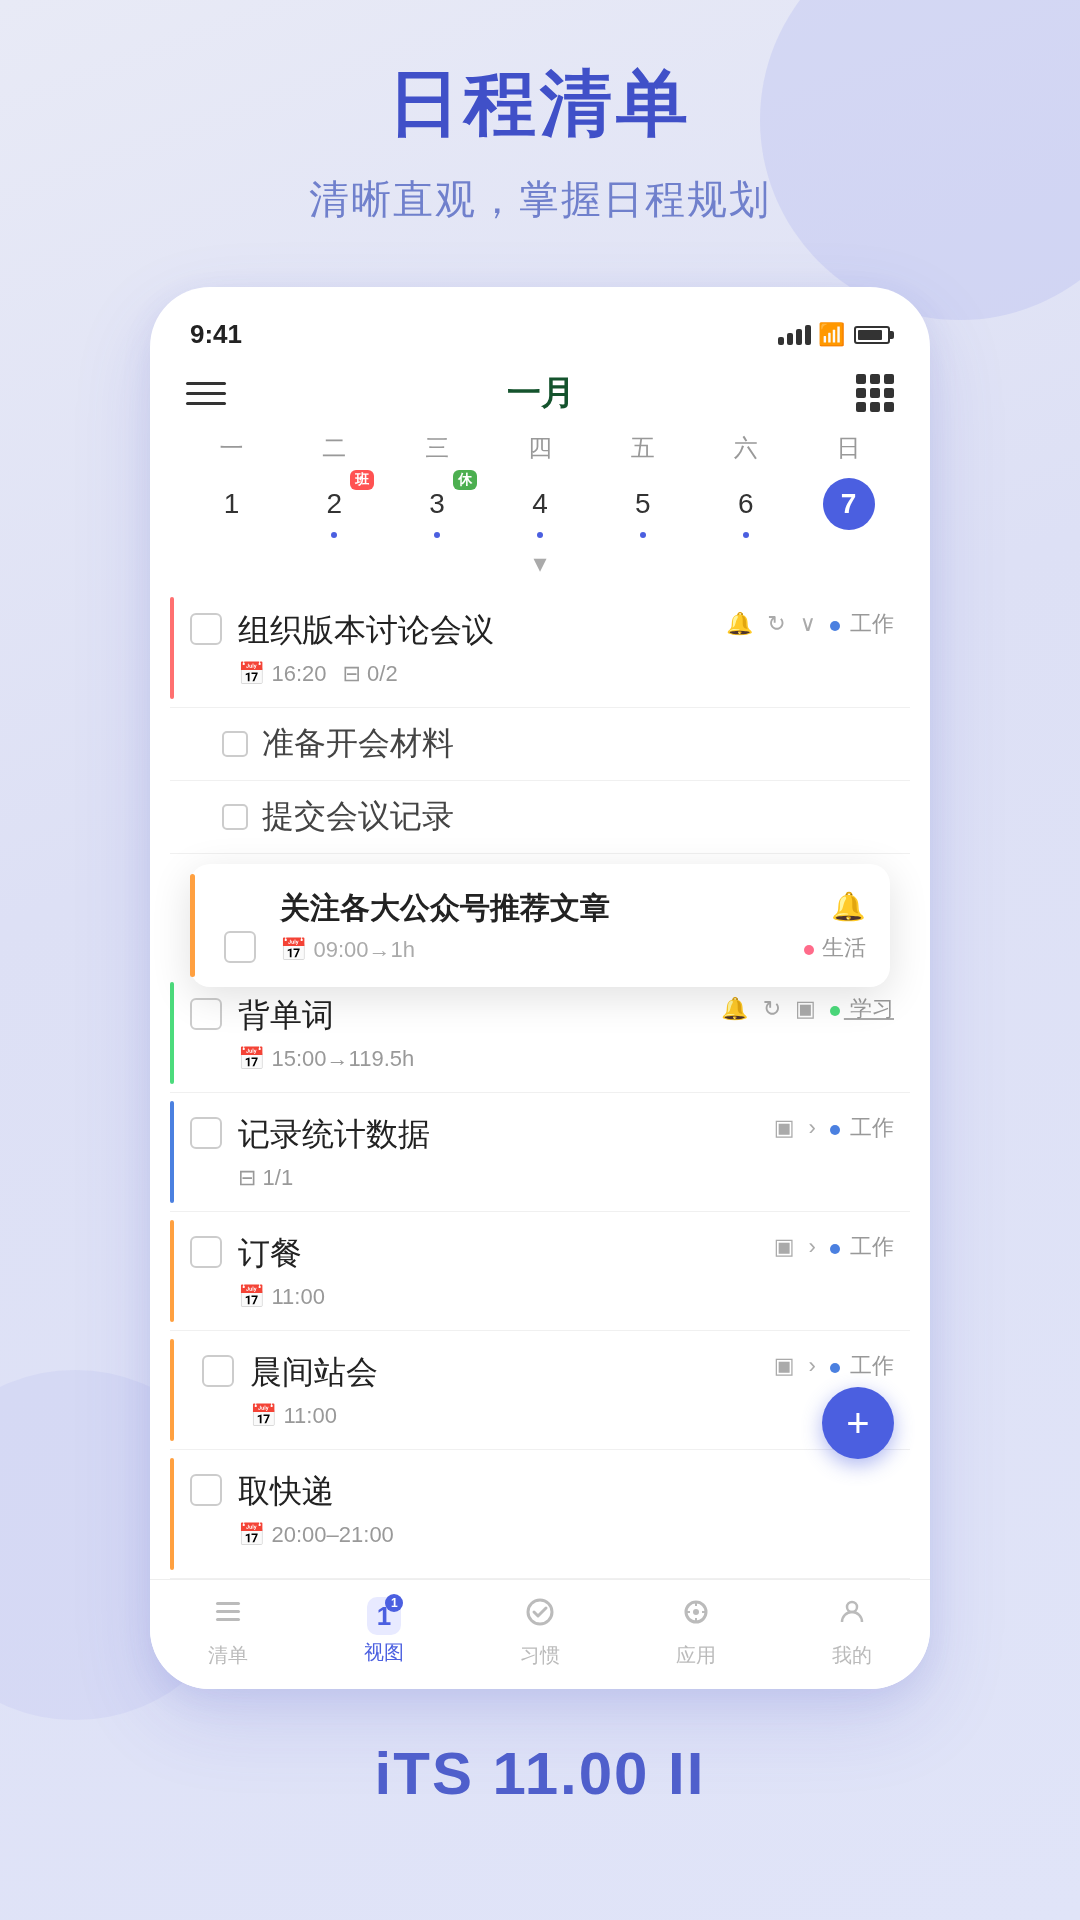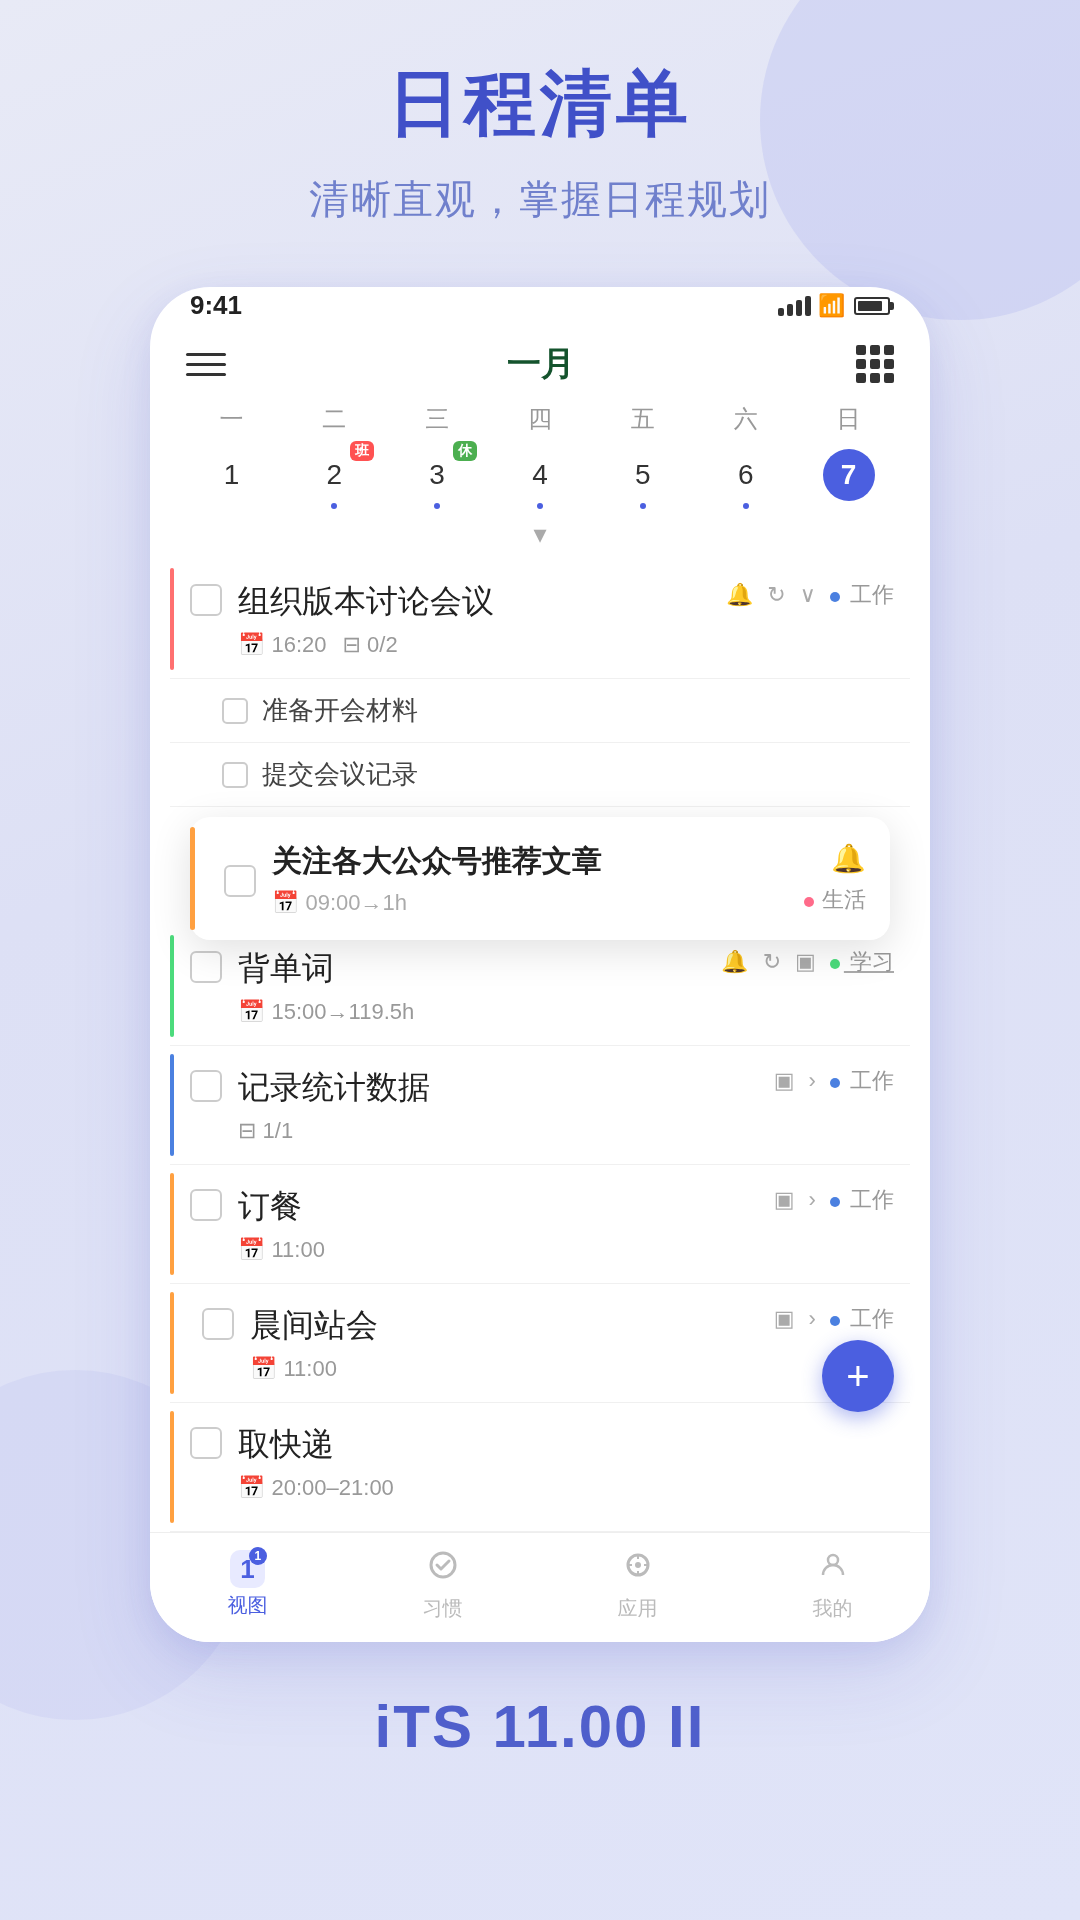--- a/index.html
+++ b/index.html
@@ -56,21 +56,21 @@
       box-shadow: 0 30px 80px rgba(80,90,200,0.15), 0 10px 30px rgba(80,90,200,0.1);
       overflow: hidden;
       padding-bottom: 0;
     }
 
     
     .status-bar {
       display: flex;
       justify-content: space-between;
       align-items: center;
-      padding: 3px 40px 10px;
+      padding: 32px 40px 10px;
       font-size: 26px;
       font-weight: 600;
     }
     .status-icons {
       display: flex;
       align-items: center;
       gap: 8px;
     }
     .signal-bars { display: flex; align-items: flex-end; gap: 3px; }
     .signal-bars span {
@@ -291,36 +291,37 @@
       border-bottom: 1px solid #f0f0f0;
     }
     .subtask-checkbox {
       width: 26px; height: 26px;
       border: 2px solid #ccc;
       border-radius: 5px;
       flex-shrink: 0;
       margin-right: 14px;
     }
     .subtask-title {
-      font-size: 26px;
+      font-size: 32px;
       color: #444;
     }
 
     
     .floating-card {
       position: absolute;
       left: 40px;
       right: 40px;
       background: #fff;
       border-radius: 20px;
       box-shadow: 0 10px 40px rgba(0,0,0,0.12);
       padding: 24px 24px 24px 20px;
       display: flex;
-      align-items: center;
+      align-items: flex-end;
       z-index: 10;
+      gap: 8px;
     }
     .floating-card .left-border {
       position: absolute;
       left: 0;
       top: 10px;
       bottom: 10px;
       width: 5px;
       border-radius: 3px;
       background: #ffa040;
     }
@@ -646,20 +647,30 @@
         <div class="task-meta">
           <span class="task-meta-item">📅 20:00–21:00</span>
         </div>
       </div>
     </div>
 
     <div class="fab">+</div>
   </div>
 
   <div class="bottom-nav">
+    <div class="nav-item">
+      <span class="nav-icon">
+        <svg width="32" height="32" viewBox="0 0 32 32" fill="none">
+          <rect x="4" y="6" width="24" height="3" rx="1.5" fill="#bbb"></rect>
+          <rect x="4" y="14" width="24" height="3" rx="1.5" fill="#bbb"></rect>
+          <rect x="4" y="22" width="24" height="3" rx="1.5" fill="#bbb"></rect>
+        </svg>
+      </span>
+      <span class="nav-label">清单</span>
+    </div>
     <div class="nav-item">
       <span class="nav-icon active nav-badge" style="position:relative;">
         <span style="font-size:26px;font-weight:700;color:#4b5fe0;background:#e8eaff;border-radius:10px;padding:4px 10px;">1</span>
         <span class="nav-badge-dot" style="top:-2px;right:-2px;width:18px;height:18px;font-size:12px;">1</span>
       </span>
       <span class="nav-label active">视图</span>
     </div>
     <div class="nav-item">
       <span class="nav-icon">
         <svg width="32" height="32" viewBox="0 0 32 32" fill="none">

